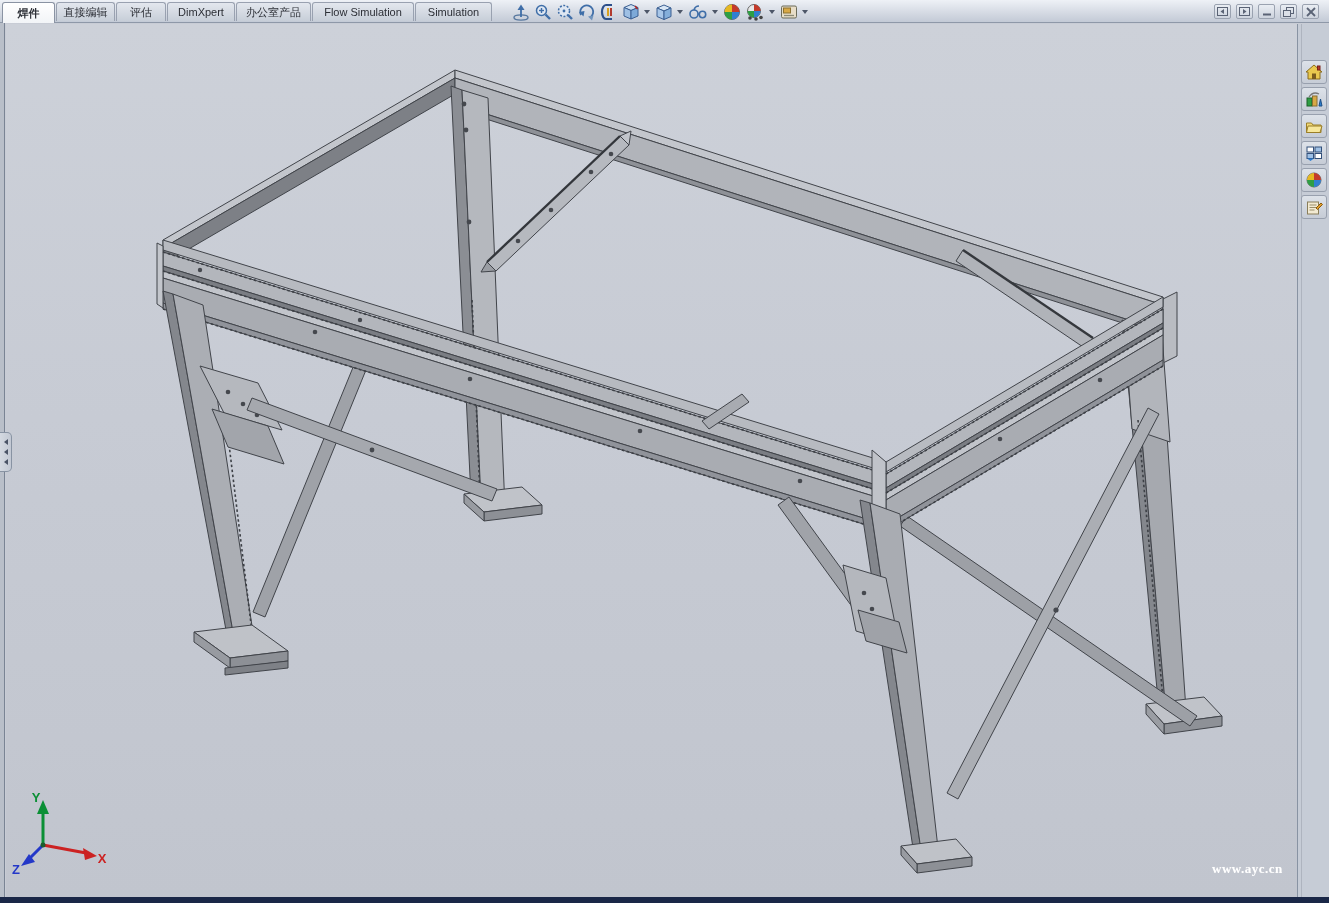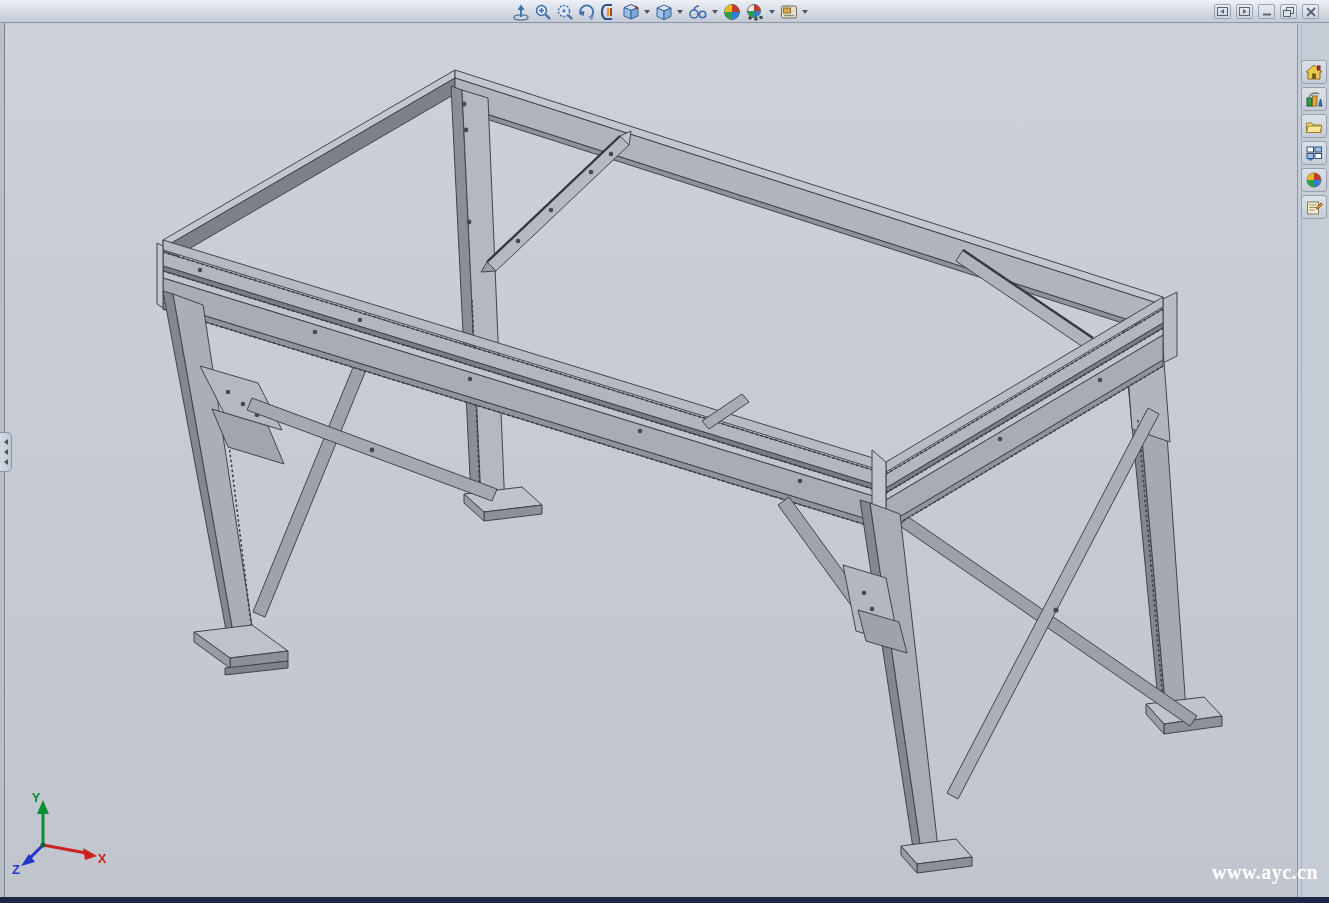--- a/index.html
+++ b/index.html
@@ -63,21 +63,21 @@
   .tpbtn { width:26px; height:24px; border:1px solid #98a0ae; border-radius:3px;
     background:linear-gradient(180deg,#dde2e9,#c6ccd6);
     display:flex; align-items:center; justify-content:center; }
   .tp-divider { position:absolute; left:3px; top:0; width:1px; height:873px;
     background:#aeb4bf; }
 
   
   #model { position:absolute; left:0; top:0; z-index:2; }
 
   .watermark { position:absolute; left:1212px; top:861px; width:112px;
-    font-family:"Liberation Serif", serif; font-weight:bold; font-size:20px;
+    font-family:"Liberation Serif", serif; font-weight:bold; font-size:13px;
     letter-spacing:0.5px; color:#ffffff; text-shadow:0 0 1px rgba(255,255,255,.4);
     z-index:12; white-space:nowrap; }
 </style>
 </head>
 <body>
 
 <div id="stage">
 
   <div class="viewport"></div>
 
@@ -222,20 +222,29 @@
         <polygon points="21,866 29,854 35,862" fill="#2438c8" stroke="none"></polygon>
         <circle cx="43" cy="845" r="2.5" fill="#1e5c2e" stroke="none"></circle>
         <text x="36" y="802" font-size="13" font-weight="bold" fill="#0a8f35" stroke="none" text-anchor="middle">Y</text>
         <text x="102" y="863" font-size="13" font-weight="bold" fill="#cc2222" stroke="none" text-anchor="middle">X</text>
         <text x="16" y="874" font-size="13" font-weight="bold" fill="#2438c8" stroke="none" text-anchor="middle">Z</text>
       </g>
     </g>
   </svg>
 
   <div class="topbar">
+    <div class="tabs">
+      <div class="tab active t0">焊件</div>
+      <div class="tab t1">直接编辑</div>
+      <div class="tab t2">评估</div>
+      <div class="tab t3">DimXpert</div>
+      <div class="tab t4">办公室产品</div>
+      <div class="tab t5">Flow Simulation</div>
+      <div class="tab t6">Simulation</div>
+    </div>
 
     <div class="hud">
       <span class="hudbtn">
           <svg width="20" height="20">
             <ellipse cx="10" cy="15.5" rx="7" ry="2.6" fill="none" stroke="#58789f" stroke-width="1.4"></ellipse>
             <line x1="10" y1="15" x2="10" y2="6" stroke="#3f6ea8" stroke-width="1.8"></line>
             <polygon points="10,2.5 6.5,8 13.5,8" fill="#3f6ea8"></polygon>
           </svg>
         </span>
       <span class="hudbtn">

